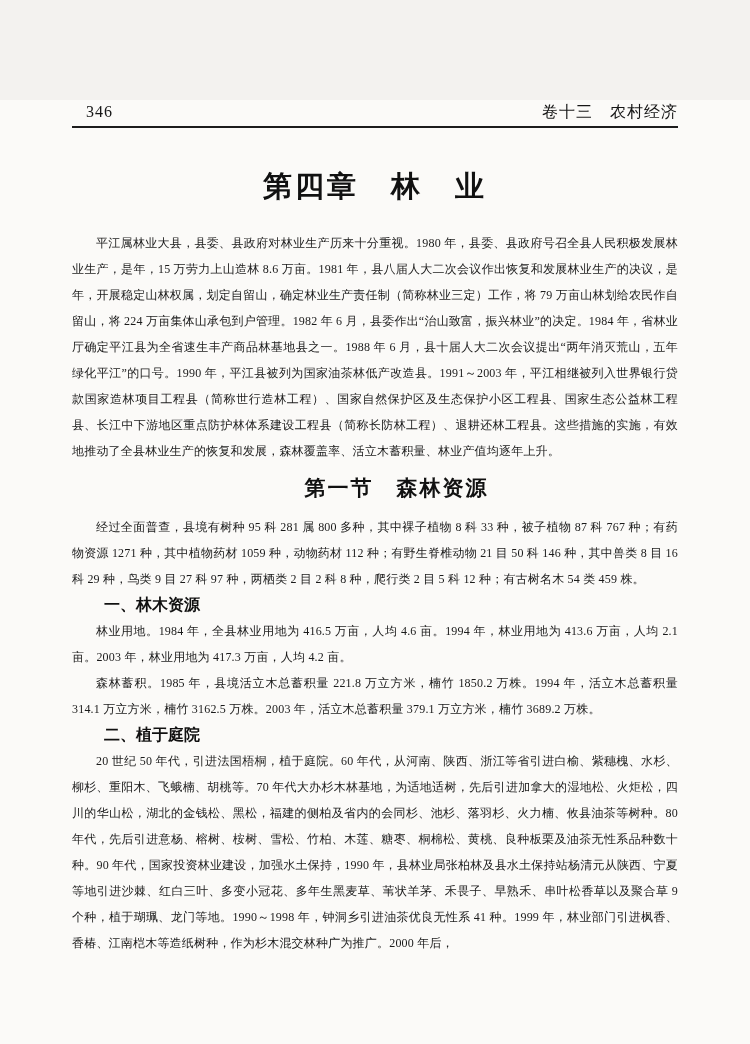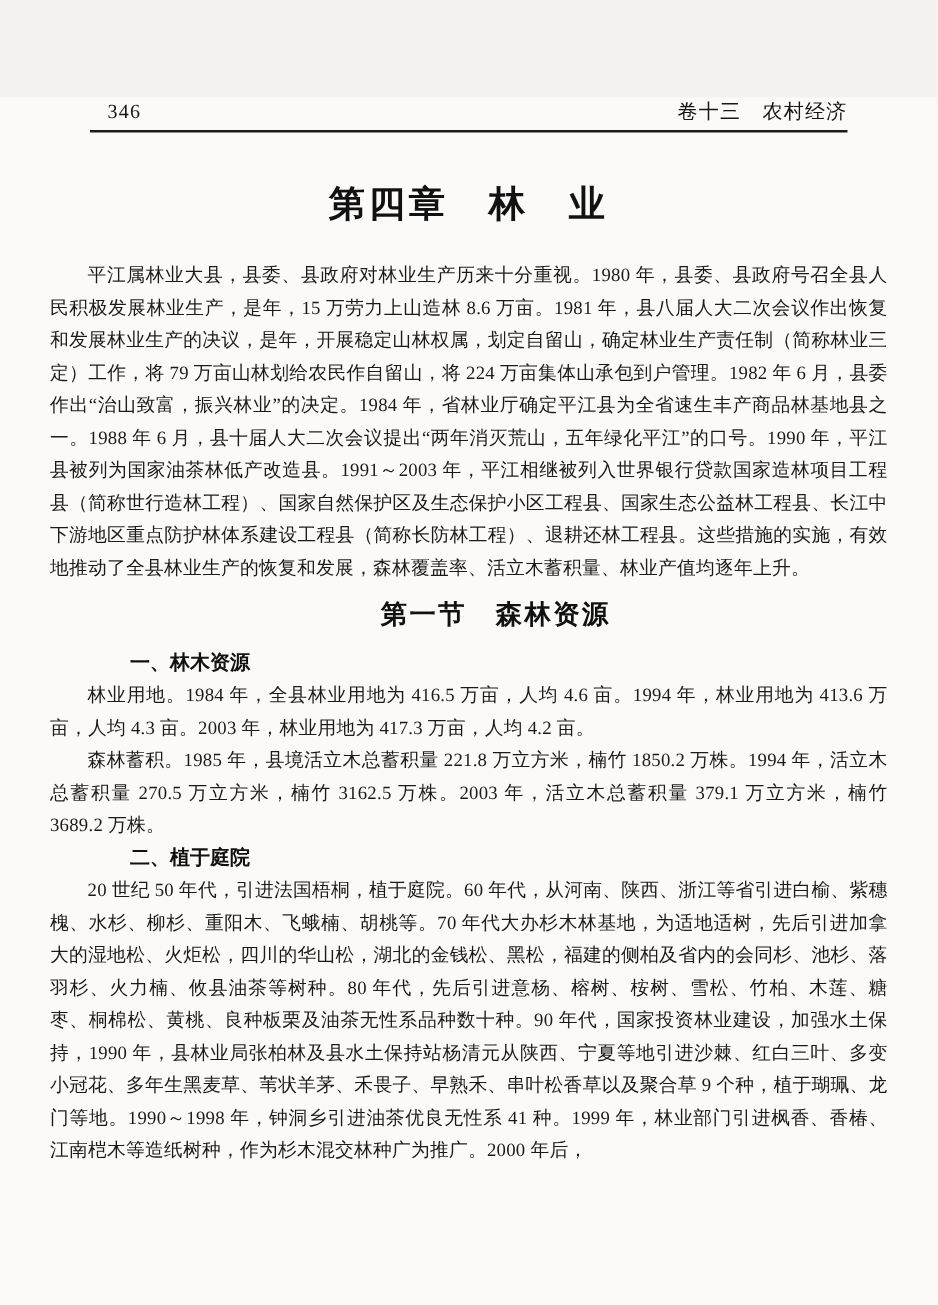--- a/index.html
+++ b/index.html
@@ -17,21 +17,21 @@
     position: relative;
     width: 750px;
     height: 1044px;
     background: #fbfaf8;
     color: #161616;
     box-sizing: border-box;
   }
   
   .page-header {
     position: relative;
-    margin: 78px 72px 0 72px;
+    margin: 100px 72px 0 72px;
     height: 22px;
     border-bottom: 2px solid #1c1c1c;
     padding-bottom: 4px;
     font-size: 16px;
     line-height: 20px;
   }
   .page-number {
     position: absolute;
     left: 14px;
     bottom: 4px;
@@ -72,22 +72,22 @@
     margin: 0 72px;
     font-family: "Liberation Sans", sans-serif;
     font-weight: 700;
     font-size: 16px;
     line-height: 26px;
     text-indent: 2em;
     color: #111;
   }
   
   .body-par {
-    margin: 0 40px;
-    font-size: 15px;
+    margin: 0 72px;
+    font-size: 12px;
     line-height: 26px;
     text-align: justify;
     text-indent: 2em;
     letter-spacing: 0.2px;
     color: #1a1a1a;
   }
 </style>
 </head>
 <body>
 
@@ -97,25 +97,26 @@
     <span class="page-number">346</span>
     <span class="running-title">卷十三　农村经济</span>
   </div>
 
   <h1 class="chapter-title">第四章　林　业</h1>
 
   <p class="body-par">平江属林业大县，县委、县政府对林业生产历来十分重视。1980 年，县委、县政府号召全县人民积极发展林业生产，是年，15 万劳力上山造林 8.6 万亩。1981 年，县八届人大二次会议作出恢复和发展林业生产的决议，是年，开展稳定山林权属，划定自留山，确定林业生产责任制（简称林业三定）工作，将 79 万亩山林划给农民作自留山，将 224 万亩集体山承包到户管理。1982 年 6 月，县委作出“治山致富，振兴林业”的决定。1984 年，省林业厅确定平江县为全省速生丰产商品林基地县之一。1988 年 6 月，县十届人大二次会议提出“两年消灭荒山，五年绿化平江”的口号。1990 年，平江县被列为国家油茶林低产改造县。1991～2003 年，平江相继被列入世界银行贷款国家造林项目工程县（简称世行造林工程）、国家自然保护区及生态保护小区工程县、国家生态公益林工程县、长江中下游地区重点防护林体系建设工程县（简称长防林工程）、退耕还林工程县。这些措施的实施，有效地推动了全县林业生产的恢复和发展，森林覆盖率、活立木蓄积量、林业产值均逐年上升。</p>
 
   <h2 class="section-title">第一节　森林资源</h2>
 
+  <p class="body-par">经过全面普查，县境有树种 95 科 281 属 800 多种，其中裸子植物 8 科 33 种，被子植物 87 科 767 种；有药物资源 1271 种，其中植物药材 1059 种，动物药材 112 种；有野生脊椎动物 21 目 50 科 146 种，其中兽类 8 目 16 科 29 种，鸟类 9 目 27 科 97 种，两栖类 2 目 2 科 8 种，爬行类 2 目 5 科 12 种；有古树名木 54 类 459 株。</p>
 
   <p class="subhead">一、林木资源</p>
 
-  <p class="body-par">林业用地。1984 年，全县林业用地为 416.5 万亩，人均 4.6 亩。1994 年，林业用地为 413.6 万亩，人均 4.3 亩。2003 年，林业用地为 417.3 万亩，人均 4.2 亩。</p>
+  <p class="body-par">林业用地。1984 年，全县林业用地为 416.5 万亩，人均 4.6 亩。1994 年，林业用地为 413.6 万亩，人均 2.1 亩。2003 年，林业用地为 417.3 万亩，人均 4.2 亩。</p>
 
-  <p class="body-par">森林蓄积。1985 年，县境活立木总蓄积量 221.8 万立方米，楠竹 1850.2 万株。1994 年，活立木总蓄积量 270.5 万立方米，楠竹 3162.5 万株。2003 年，活立木总蓄积量 379.1 万立方米，楠竹 3689.2 万株。</p>
+  <p class="body-par">森林蓄积。1985 年，县境活立木总蓄积量 221.8 万立方米，楠竹 1850.2 万株。1994 年，活立木总蓄积量 314.1 万立方米，楠竹 3162.5 万株。2003 年，活立木总蓄积量 379.1 万立方米，楠竹 3689.2 万株。</p>
 
 
   <p class="subhead">二、植于庭院</p>
 
   <p class="body-par">20 世纪 50 年代，引进法国梧桐，植于庭院。60 年代，从河南、陕西、浙江等省引进白榆、紫穗槐、水杉、柳杉、重阳木、飞蛾楠、胡桃等。70 年代大办杉木林基地，为适地适树，先后引进加拿大的湿地松、火炬松，四川的华山松，湖北的金钱松、黑松，福建的侧柏及省内的会同杉、池杉、落羽杉、火力楠、攸县油茶等树种。80 年代，先后引进意杨、榕树、桉树、雪松、竹柏、木莲、糖枣、桐棉松、黄桃、良种板栗及油茶无性系品种数十种。90 年代，国家投资林业建设，加强水土保持，1990 年，县林业局张柏林及县水土保持站杨清元从陕西、宁夏等地引进沙棘、红白三叶、多变小冠花、多年生黑麦草、苇状羊茅、禾畏子、早熟禾、串叶松香草以及聚合草 9 个种，植于瑚珮、龙门等地。1990～1998 年，钟洞乡引进油茶优良无性系 41 种。1999 年，林业部门引进枫香、香椿、江南桤木等造纸树种，作为杉木混交林种广为推广。2000 年后，</p>
 
 </div>
 
 </body></html>

